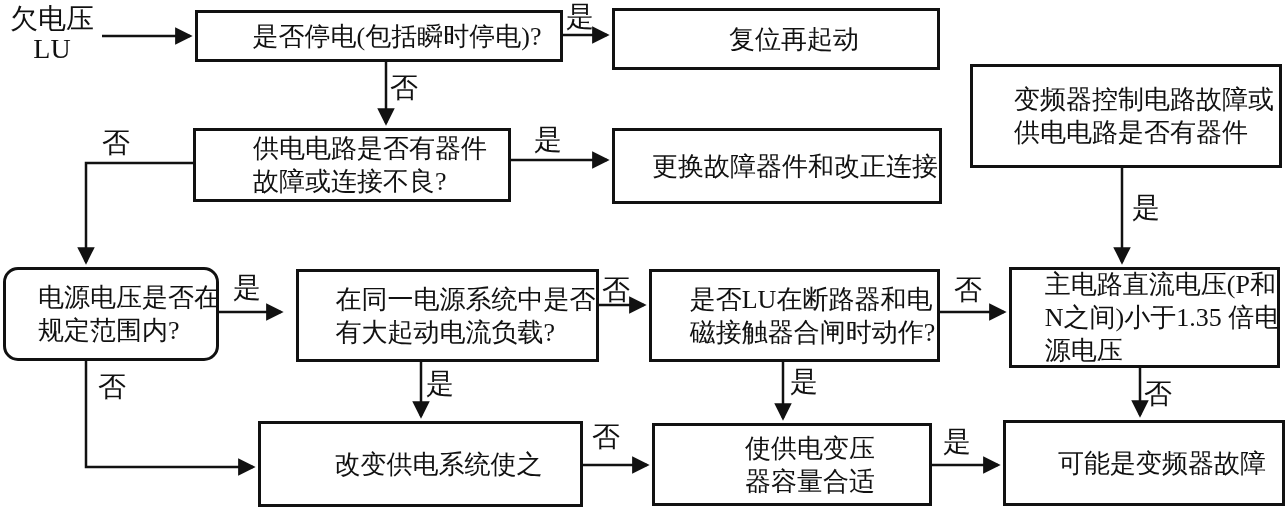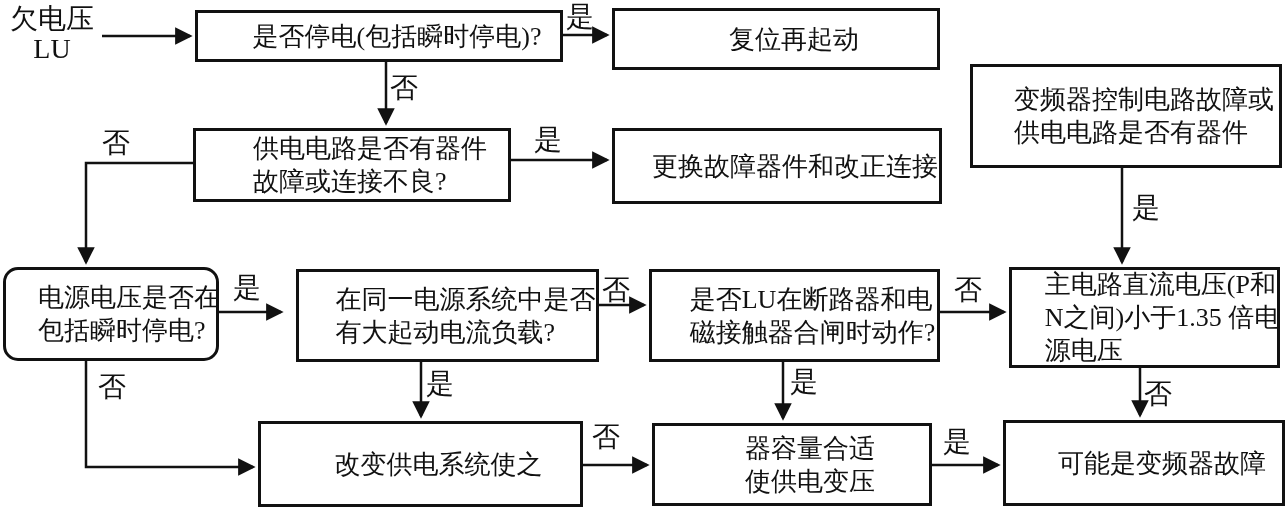--- a/index.html
+++ b/index.html
@@ -115,21 +115,21 @@
       </div>
     </div>
     <div class="node" style="left: 612px; top: 128px; width: 330px; height: 76px; align-items: center;">
       <div class="node-text">
         <div>更换故障器件和改正连接</div>
       </div>
     </div>
     <div class="node" style="left: 3px; top: 267px; width: 216px; height: 94px; border-radius: 15px;">
       <div class="node-text">
         <div>电源电压是否在</div>
-        <div>包括瞬时停电?</div>
+        <div>规定范围内?</div>
       </div>
     </div>
     <div class="node" style="left: 296px; top: 269px; width: 303px; height: 93px;">
       <div class="node-text">
         <div>在同一电源系统中是否</div>
         <div>有大起动电流负载?</div>
       </div>
     </div>
     <div class="node" style="left: 649px; top: 269px; width: 291px; height: 93px;">
       <div class="node-text">
@@ -144,22 +144,22 @@
         <div>源电压</div>
       </div>
     </div>
     <div class="node" style="left: 258px; top: 421px; width: 325px; height: 86px;">
       <div class="node-text">
         <div>改变供电系统使之</div>
       </div>
     </div>
     <div class="node" style="left: 652px; top: 423px; width: 280px; height: 83px;">
       <div class="node-text">
+        <div>使供电变压</div>
         <div>器容量合适</div>
-        <div>使供电变压</div>
       </div>
     </div>
     <div class="node" style="left: 1003px; top: 420px; width: 282px; height: 86px;">
       <div class="node-text">
         <div>可能是变频器故障</div>
       </div>
     </div>
     <div class="edge-label" style="left: 580px; top: 17px;">是</div>
     <div class="edge-label" style="left: 404px; top: 88px;">否</div>
     <div class="edge-label" style="left: 548px; top: 140px;">是</div>

